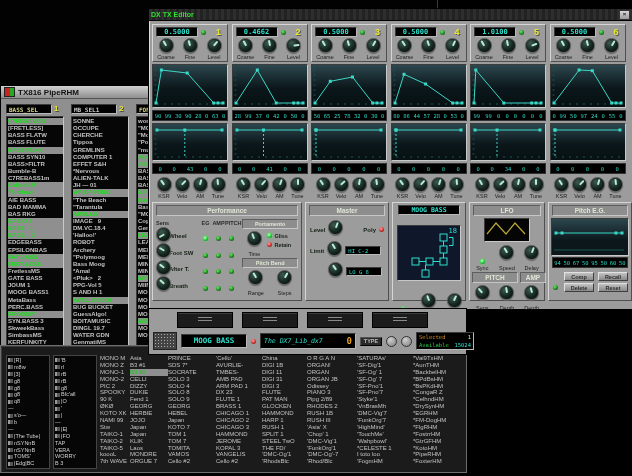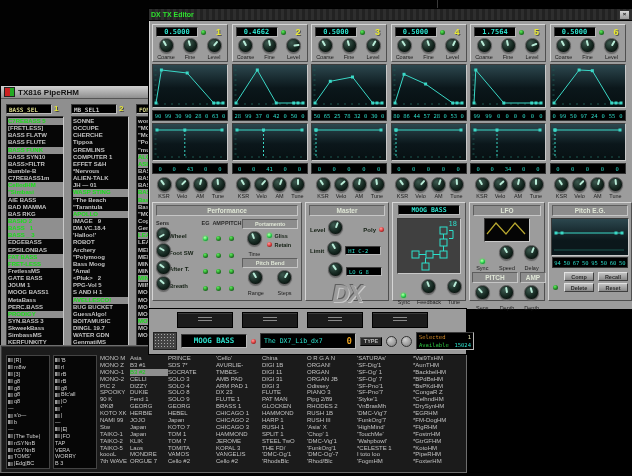--- a/index.html
+++ b/index.html
@@ -85,21 +85,21 @@
   .porta-row{display:flex;align-items:flex-start;gap:4px;padding:1px 0 0 4px;}
   .ledrow{display:flex;align-items:center;gap:2px;height:9px;font-size:5.5px;color:#142014;font-weight:bold;}
   .pb-row{display:flex;justify-content:space-around;padding-top:1px;}
   .mrow{display:flex;align-items:center;gap:3px;padding:2px 4px 0 4px;}
   .mlab{font-size:6px;font-weight:bold;color:#142014;}
   .mlcd{width:36px;height:9px;font-size:5.5px;line-height:8px;padding-left:2px;}
   #dx-logo{text-align:center;font-size:24px;font-weight:bold;font-style:italic;letter-spacing:-2px;
            color:#9c9c9c;text-shadow:1px 1px 0 #c9c9c9,-1px -1px 0 #5f5f5f;line-height:26px;}
   .algo-title{display:block;margin:2px auto;width:62px;height:10px;font-size:6.5px;font-weight:bold;
               line-height:9px;text-align:center;}
-  .algo-screen{position:relative;width:62px;height:54px;margin:3px auto;background:#404040;
+  .algo-screen{position:relative;width:62px;height:54px;margin:10px auto;background:#0f172a;
                border:1px solid;border-color:#3a3a3a #c8c8c8 #c8c8c8 #3a3a3a;}
   .algo-num{position:absolute;right:3px;top:1px;color:#2de0cc;font-size:7px;font-family:"DejaVu Sans Mono",monospace;}
   .foot3{display:flex;justify-content:space-around;align-items:flex-end;padding-top:2px;}
   .wave-box{width:44px;height:22px;margin:2px auto 1px auto;background:#050505;
             border:1px solid;border-color:#3a3a3a #c8c8c8 #c8c8c8 #3a3a3a;}
   .lfo-hdrs{display:flex;gap:2px;padding:1px 2px 0 2px;}
   .lfo-hdrs .phead{flex:none;margin:0;}
   .h-pitch{width:44px;}
   .h-amp{width:24px;}
   .peg-graph{width:76px;height:36px;margin:1px auto;background:linear-gradient(#2c474e,#0b171b 60%);
@@ -112,21 +112,21 @@
   #dx-ext{left:148px;top:308px;width:319px;height:47px;background:#9c9c9c;border:1px solid #000;z-index:3;
           box-sizing:border-box;}
   .fbtn-row{display:flex;gap:9px;padding:3px 0 0 28px;}
   .fbtn{width:54px;height:14px;background:#1c1c1c;border:1px solid #000;box-shadow:inset 0 1px 0 #3c3c3c;}
   .fbtn b{display:block;width:14px;height:0;border-top:1px solid #8a8a8a;box-shadow:0 3px 0 #8a8a8a;margin:4px auto;}
   .tbar{display:flex;align-items:center;gap:4px;padding:4px 0 0 4px;}
   .grip{width:22px;height:16px;flex:none;background:#444;border:1px solid #222;
         background-image:radial-gradient(#aaa 25%,transparent 26%);background-size:3px 3px;}
   .tb-patch{width:66px;height:14px;font-size:7.5px;font-weight:bold;line-height:12px;text-align:center;flex:none;}
   .tb-lib{width:96px;height:16px;flex:none;display:flex;align-items:center;padding:0 3px;font-size:6.5px;}
-  .tb-lib .nm{color:#2de0cc;flex:1;}
+  .tb-lib .nm{color:#2de0cc;flex:1;font-style:italic;}
   .tb-lib .ct{color:#e8a020;font-size:9px;font-weight:bold;}
   .tb-type{width:22px;height:9px;flex:none;background:#2a2a2a;color:#bbb;border-color:#555 #000 #000 #555;}
   .rbtn{width:9px;height:9px;border-radius:50%;flex:none;
         background:radial-gradient(circle at 35% 30%,#cfcfcf,#7d7d7d);border:1px solid #333;}
   .tb-status{width:58px;height:18px;flex:none;padding:1px 2px;font-size:5.5px;line-height:7.5px;}
   .strow{display:flex;justify-content:space-between;}
   .strow em{font-style:normal;color:#d08828;}
   .strow b{color:#e6e6b8;font-weight:normal;}
   .strow.av em{color:#2cc040;}
   .strow.av b{color:#2de0cc;}
@@ -1003,21 +1003,21 @@
               <span class="knob">
                 <i style="transform: rotate(-4deg);"></i>
               </span>
               <span class="klabel">Tune</span>
             </span>
           </div>
         </div>
         <div class="op-col">
           <div class="op-head">
             <div class="op-r1">
-              <span class="lcd op-val">1.7564</span>
+              <span class="lcd op-val">1.0100</span>
               <span class="led dim"></span>
               <span class="op-num">5</span>
             </div>
             <div class="krow">
               <span class="kwrap">
                 <span class="knob">
                   <i style="transform: rotate(-30deg);"></i>
                 </span>
                 <span class="klabel">Coarse</span>
               </span>
@@ -1364,21 +1364,20 @@
         <div class="mrow">
           <span class="mlab">Limit</span>
           <span id="k-mhi"><span class="knob"><i style="transform: rotate(-30deg);"></i></span></span>
           <span class="lcd mlcd">HI  C-2</span>
         </div>
         <div class="mrow">
           <span style="width:15px"></span>
           <span id="k-mlo"><span class="knob"><i style="transform: rotate(-35deg);"></i></span></span>
           <span class="lcd mlcd">LO  G 8</span>
         </div>
-        <div id="dx-logo">DX</div>
       </div>
 
       <div class="panel" id="algo-panel">
         <span class="lcd algo-title">MOOG BASS</span>
         <div class="algo-screen">
           <span class="algo-num">18</span>
           <svg width="62" height="54">
             <g fill="none" stroke="#2de0cc" stroke-width="1">
               <rect x="42" y="8" width="7" height="7"></rect>
                 <rect x="42" y="20" width="7" height="7"></rect>

